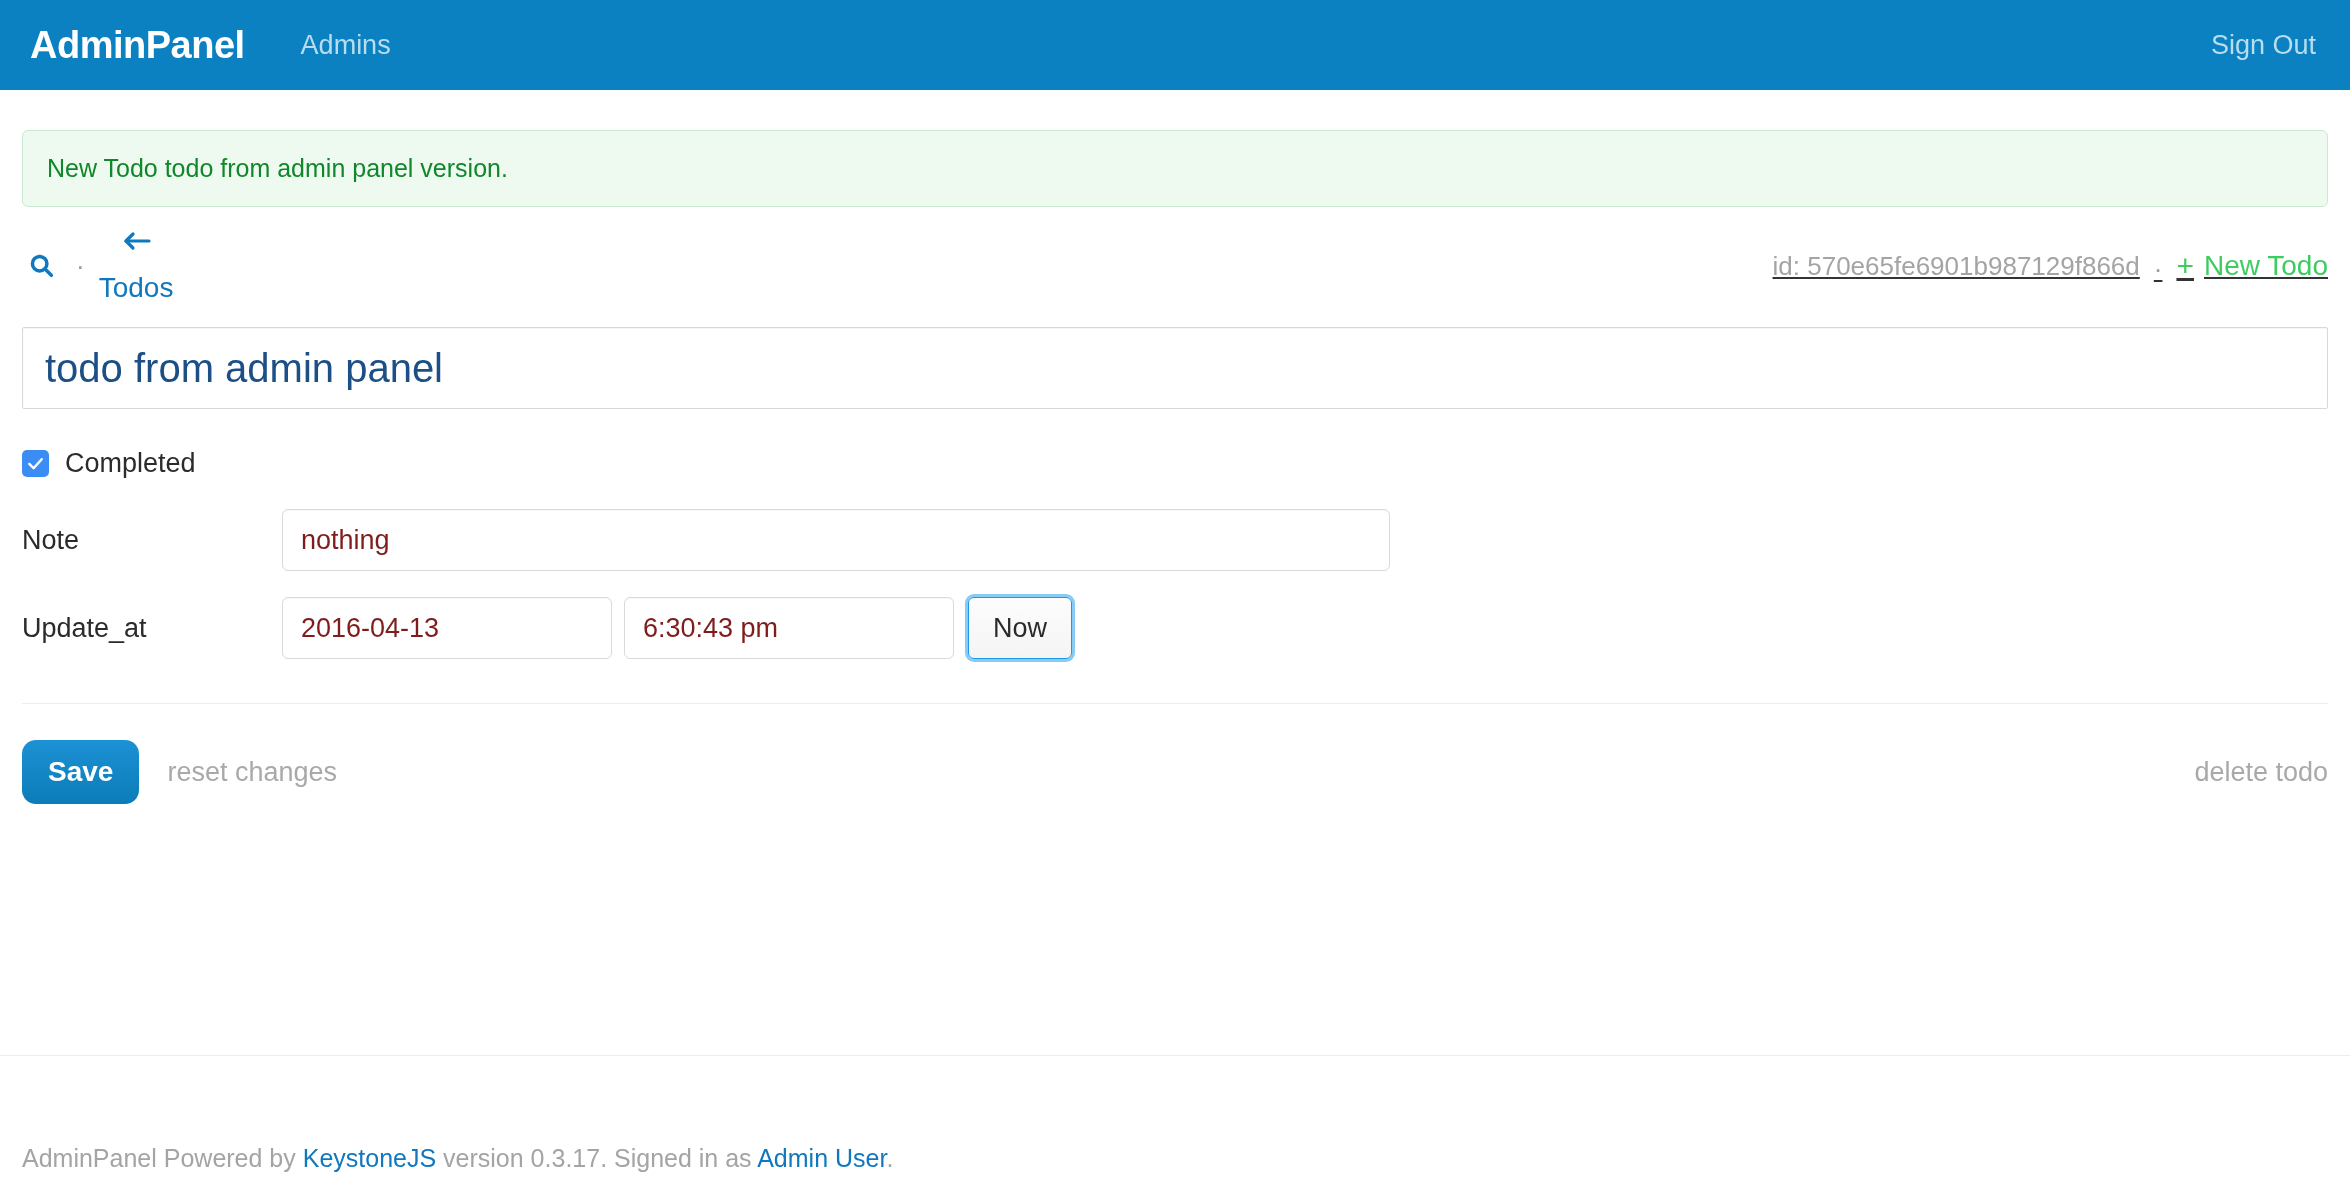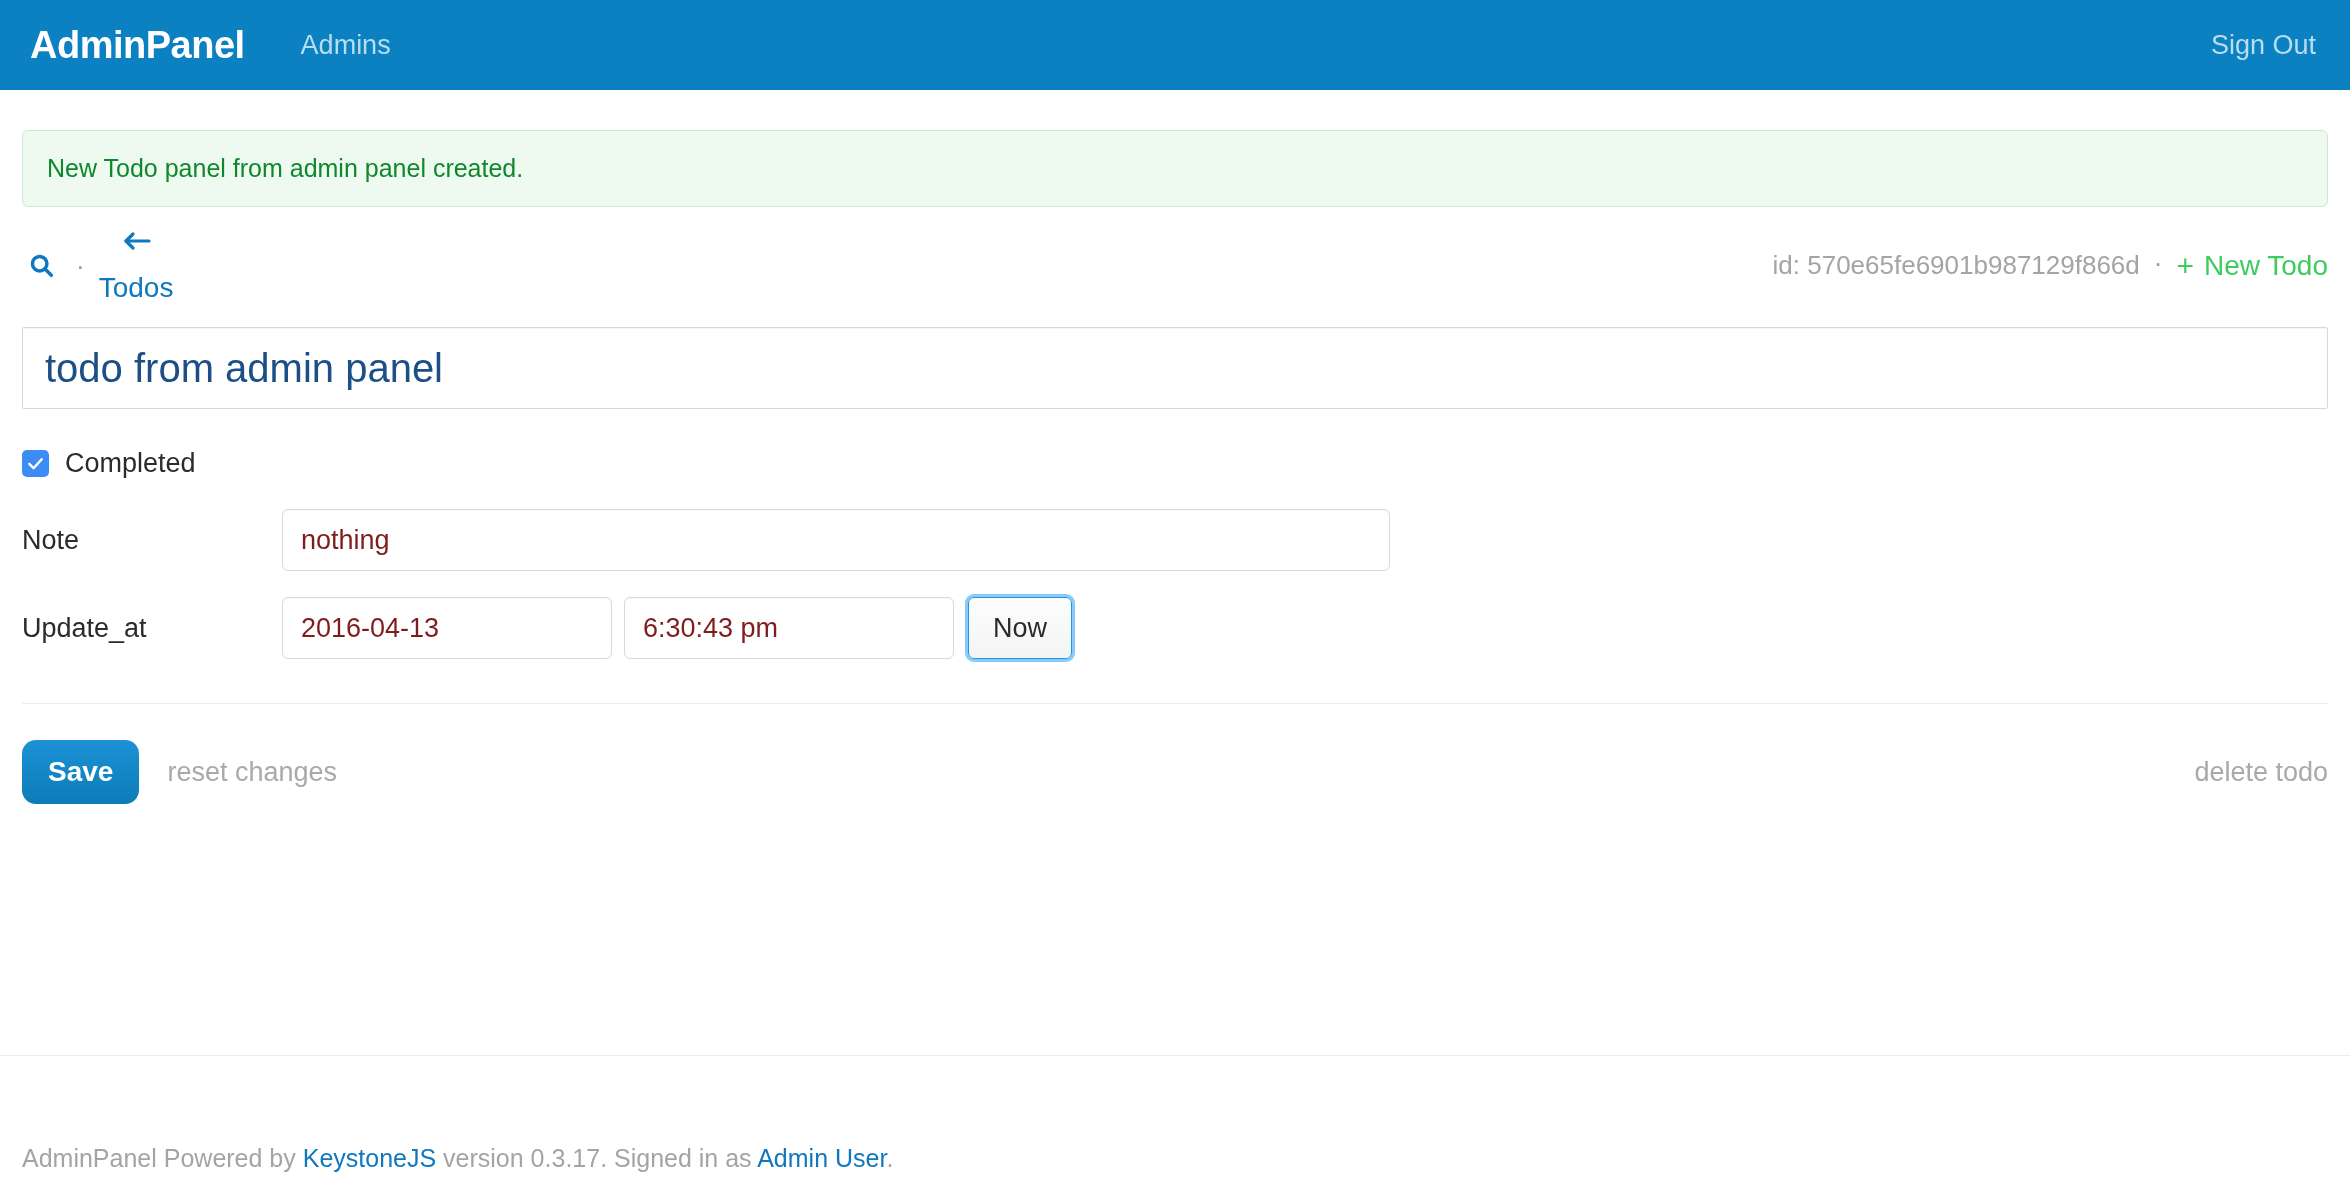--- a/index.html
+++ b/index.html
@@ -96,21 +96,22 @@
     align-items: center;
     color: #1078be;
     font-size: 28px;
     cursor: pointer;
     gap: 12px;
     flex-direction: column;
   }
   .toolbar-right {
     margin-left: auto;
     display: flex;
-    align-items: flex-start;
+    align-items: flex-end;
+    text-decoration: underline;
   }
   .id-text {
     color: #a4a4a4;
     font-size: 26px;
   }
   .new-link {
     display: inline-flex;
     align-items: center;
     color: #3ecc5f;
     font-size: 28px;
@@ -275,21 +276,21 @@
 <div class="navbar">
   <div class="brand">AdminPanel</div>
   <div class="nav-link">Admins</div>
   <div class="nav-right">Sign Out</div>
 </div>
 
 <div class="container">
 
   
   <div class="alert">
-    <span>New Todo panel from admin panel created.</span>
+    <span>New Todo todo from admin panel version.</span>
   </div>
 
   
   <div class="toolbar">
     <div class="toolbar-left">
       <span class="icon-btn">
         <svg width="28" height="28" viewBox="0 0 24 24" fill="none" stroke="#1078be" stroke-width="3" stroke-linecap="round">
           <circle cx="10" cy="10" r="6.2"></circle>
           <line x1="14.6" y1="14.6" x2="20" y2="20"></line>
         </svg>

